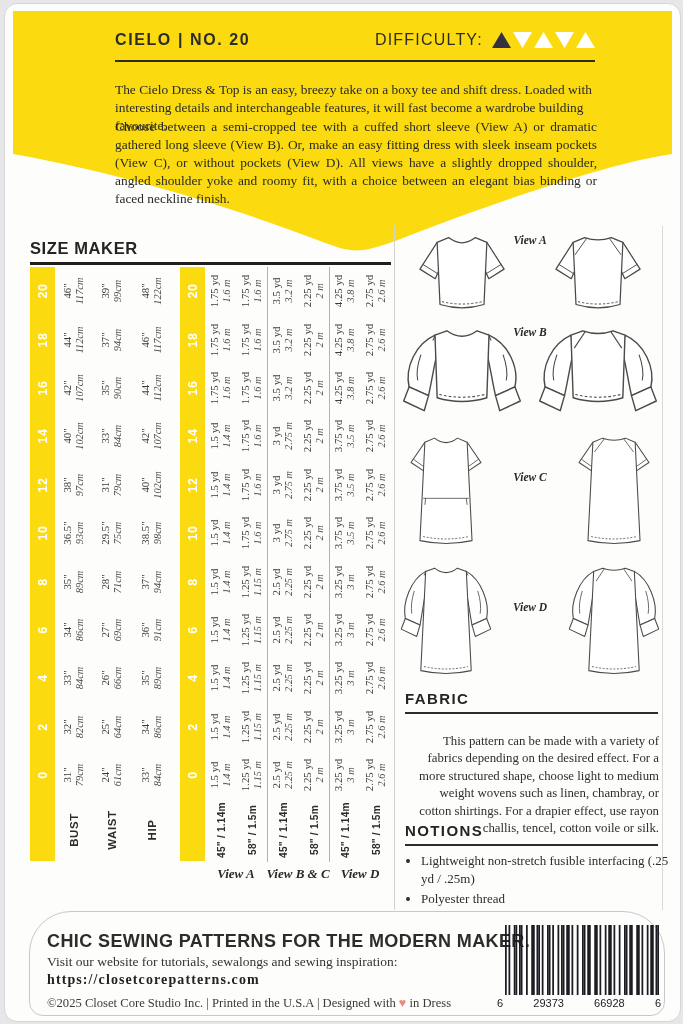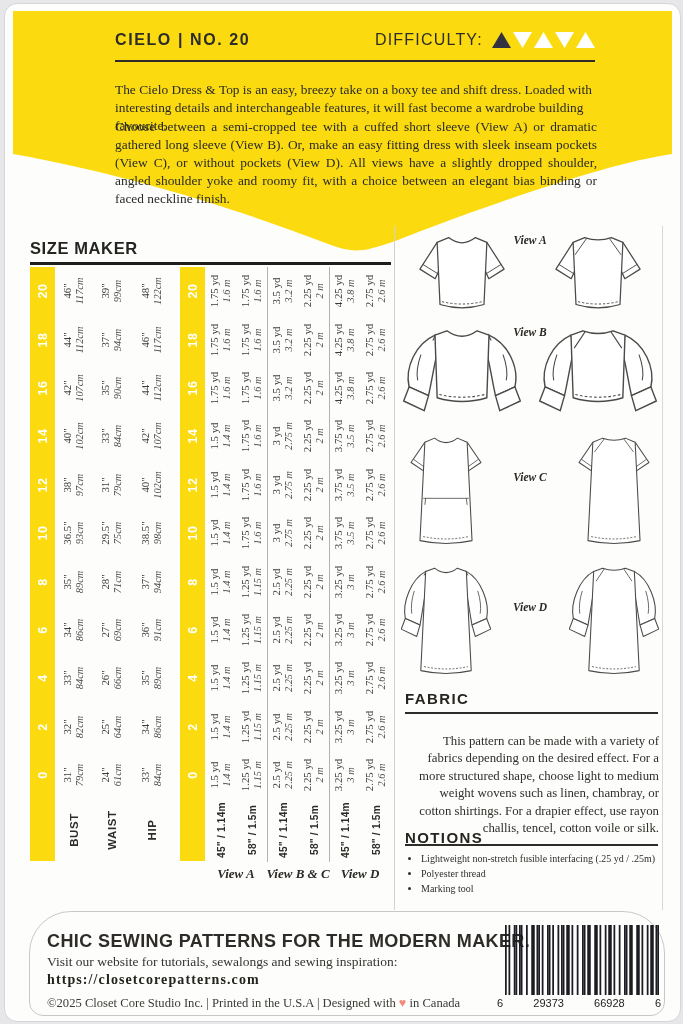--- a/index.html
+++ b/index.html
@@ -54,23 +54,23 @@
   .lbl-top{top:6px;} .lbl-mid{top:34%;}
   .garment{stroke:#4a4a48;stroke-width:1.3;fill:#ffffff;stroke-linejoin:round;stroke-linecap:round;}
   .garm-dash{stroke:#4a4a48;stroke-width:1;fill:none;stroke-dasharray:2.4 2;}
   .garm-line{stroke:#4a4a48;stroke-width:1;fill:none;}
 
   .section-heading{position:absolute;left:400px;font-size:15px;font-weight:bold;letter-spacing:1.4px;color:#262420;}
   .section-rule{position:absolute;left:400px;width:253px;height:2px;background:#2e2c28;}
   #fabric-heading{top:686px;} #fabric-rule{top:708px;}
   #fabric-body{position:absolute;left:400px;top:716px;width:254px;
        font-family:"Liberation Serif",serif;font-size:12.8px;line-height:1.37;color:#2e2e2a;text-align:right;}
-  #notions-heading{top:818px;margin-top:7px;} #notions-rule{top:840px;}
+  #notions-heading{top:818px;} #notions-rule{top:840px;}
   #notions-list{position:absolute;left:402px;top:848px;width:254px;margin:0;padding:0 0 0 14px;
-       font-family:"Liberation Serif",serif;font-size:10px;line-height:1.42;color:#2e2e2a;}
+       font-family:"Liberation Serif",serif;font-size:13px;line-height:1.42;color:#2e2e2a;}
   #notions-list li{margin:0 0 1px 0;}
 
   
   #footer-box{position:absolute;left:24px;top:907px;width:634px;height:103px;
        border:1.5px solid #c7c8ca;border-radius:42px 42px 14px 14px;background:#fdfdfc;}
   #tagline{position:absolute;left:42px;top:927px;font-size:18px;font-weight:bold;letter-spacing:.4px;color:#2e2c28;}
   #visit-line{position:absolute;left:42px;top:950px;font-family:"Liberation Serif",serif;font-size:13.5px;color:#33332f;}
   #site-url{position:absolute;left:42px;top:968px;font-family:"Liberation Serif",serif;font-weight:bold;font-size:14px;letter-spacing:1.1px;color:#23231f;}
   #copyright{position:absolute;left:42px;top:992px;font-family:"Liberation Serif",serif;font-size:12.6px;color:#3a3a36;}
   #heart{color:var(--heart,#f1897c);}
@@ -995,21 +995,21 @@
     <li>Lightweight non-stretch fusible interfacing (.25 yd / .25m)</li>
     <li>Polyester thread</li>
     <li>Marking tool</li>
   </ul>
 
   <div id="footer-box"></div>
   <div id="tagline">CHIC SEWING PATTERNS FOR THE MODERN MAKER.</div>
   <div id="site-url">https://closetcorepatterns.com</div>
   <div id="visit-line">Visit our website for tutorials, sewalongs and sewing inspiration:</div>
   <div id="copyright">
-    <span>©2025 Closet Core Studio Inc. | Printed in the U.S.A | Designed with </span><span id="heart">♥</span><span> in Canada</span>
+    <span>©2025 Closet Core Studio Inc. | Printed in the U.S.A | Designed with </span><span id="heart">♥</span><span> in Dress</span>
   </div>
   <svg id="barcode" width="160" height="70" viewBox="0 0 160 70">
         <rect x="4" y="0" width="1.75" height="70" fill="#1b1b22"></rect>
         <rect x="7.5" y="0" width="1.75" height="70" fill="#1b1b22"></rect>
         <rect x="12.75" y="0" width="1.75" height="70" fill="#1b1b22"></rect>
         <rect x="14.5" y="0" width="1.75" height="70" fill="#1b1b22"></rect>
         <rect x="18" y="0" width="1.75" height="70" fill="#1b1b22"></rect>
         <rect x="19.75" y="0" width="1.75" height="70" fill="#1b1b22"></rect>
         <rect x="25" y="0" width="1.75" height="70" fill="#1b1b22"></rect>
         <rect x="30.25" y="0" width="1.75" height="70" fill="#1b1b22"></rect>

